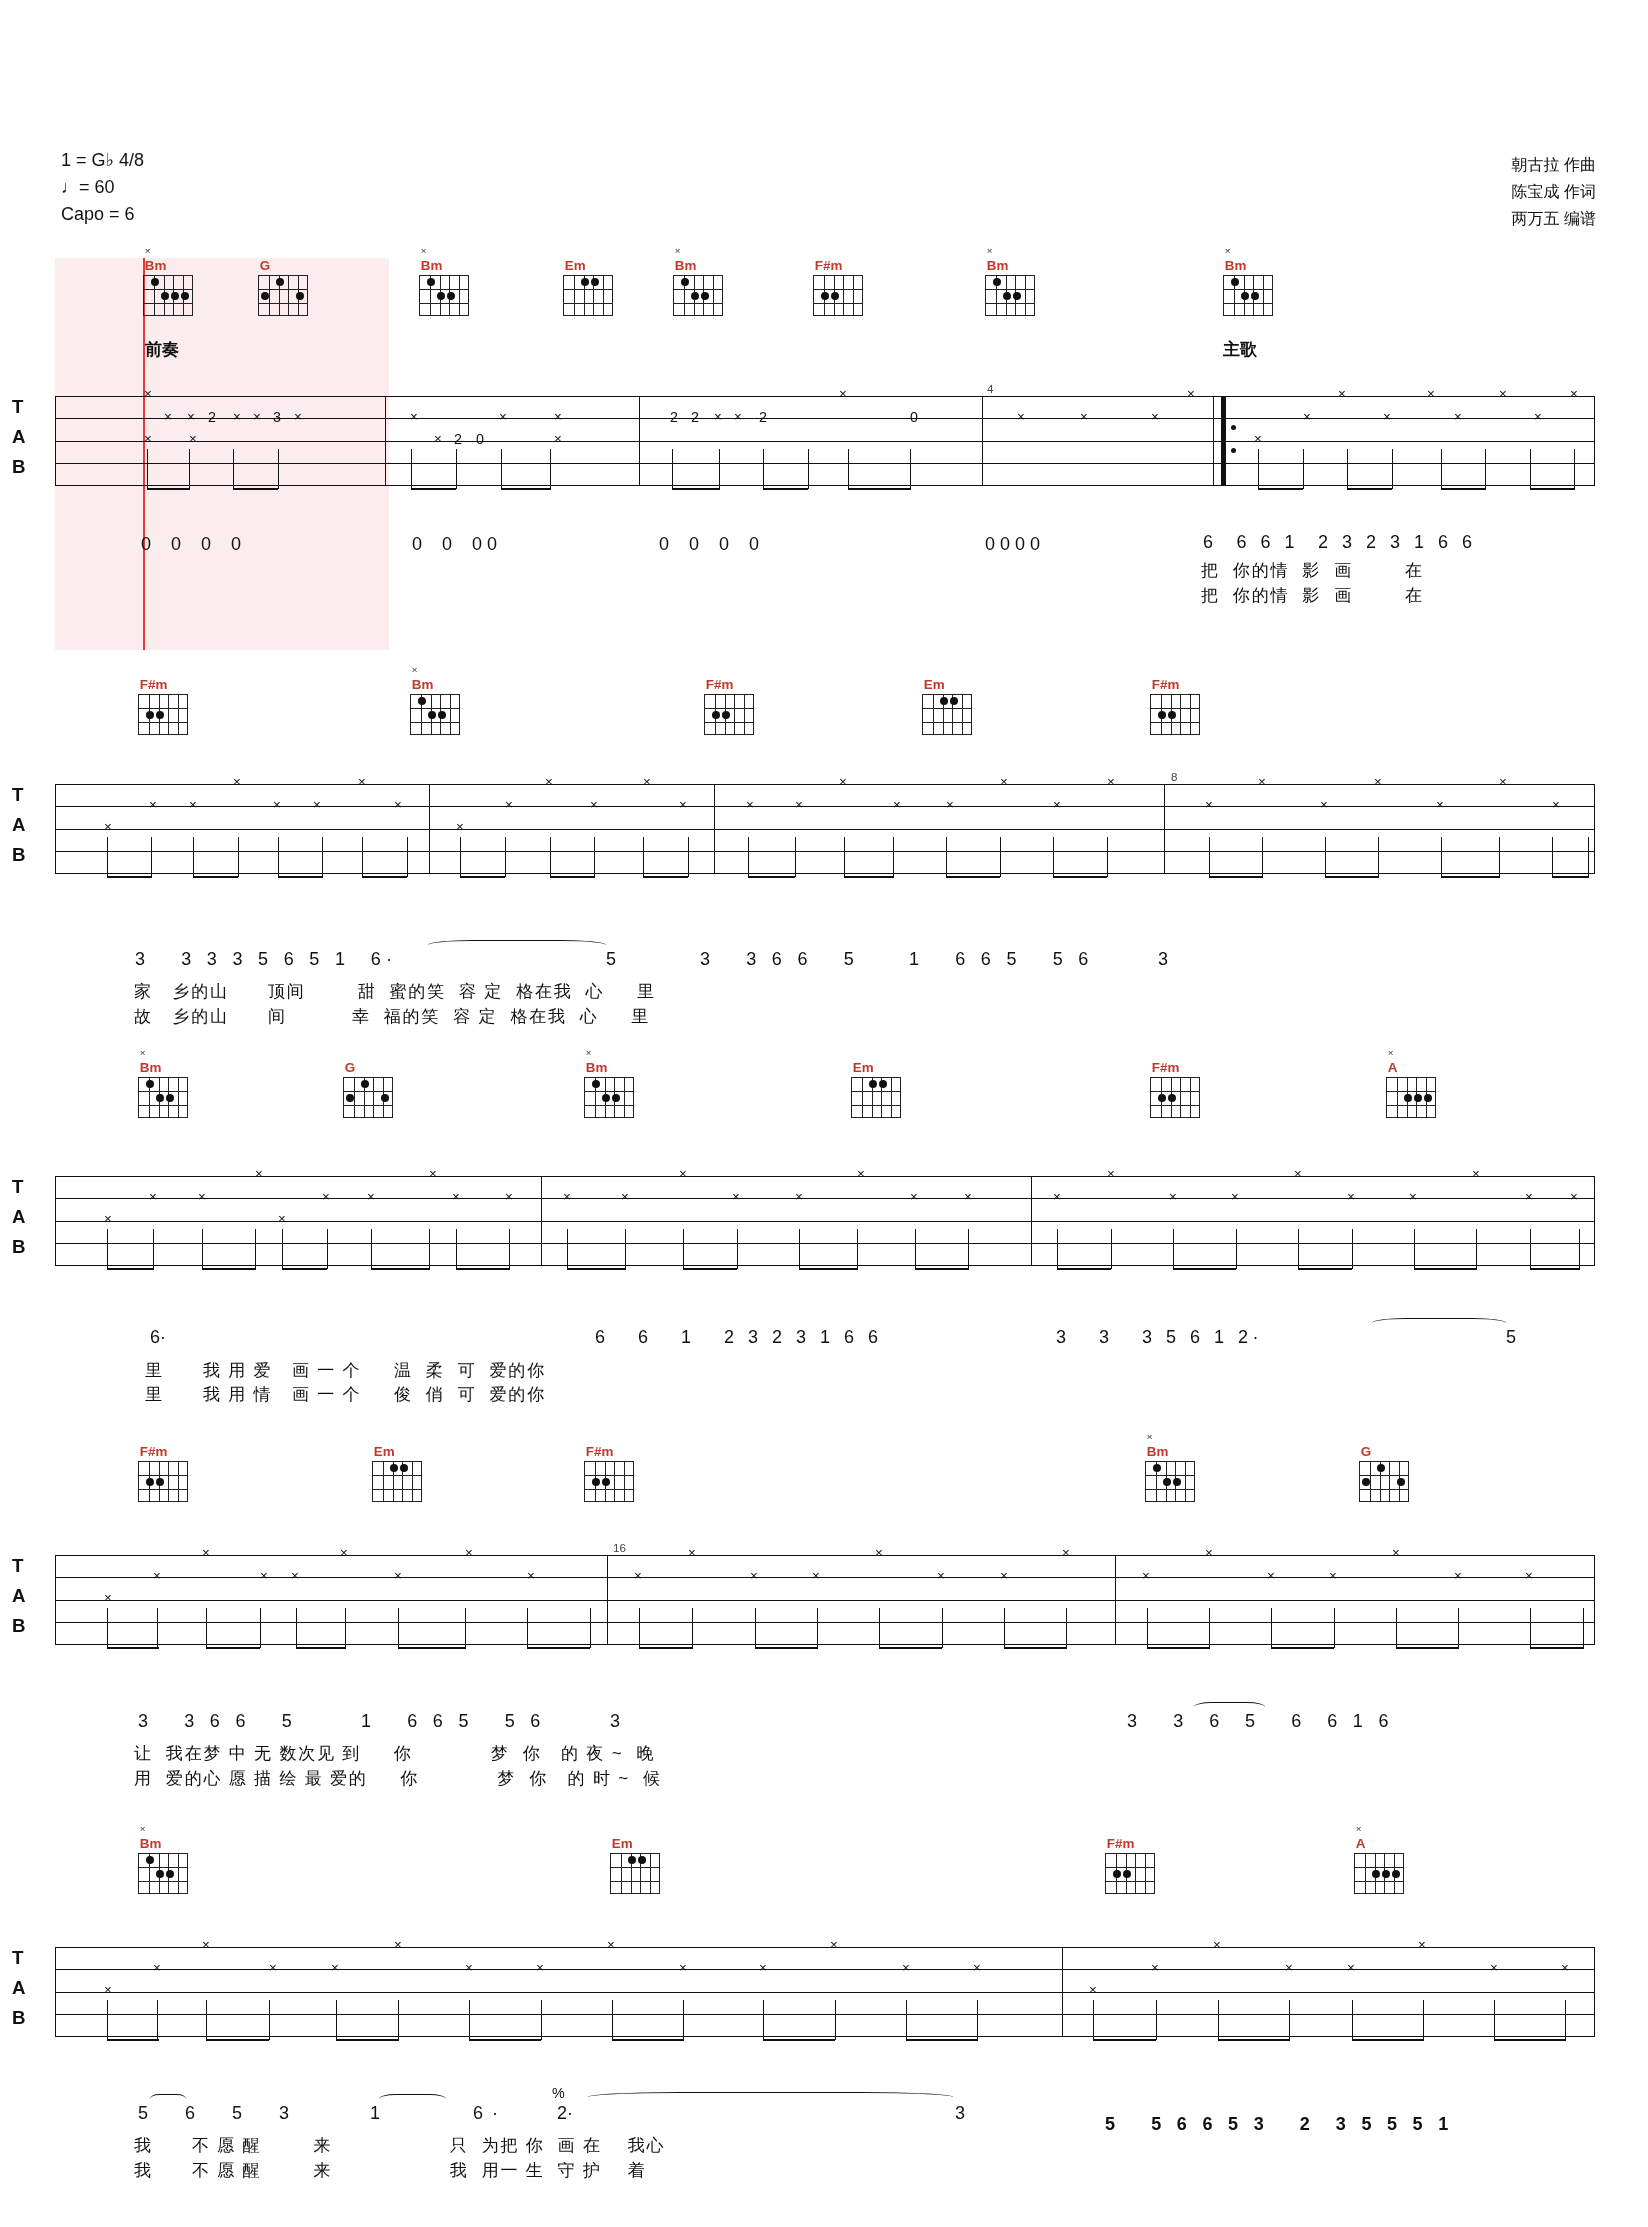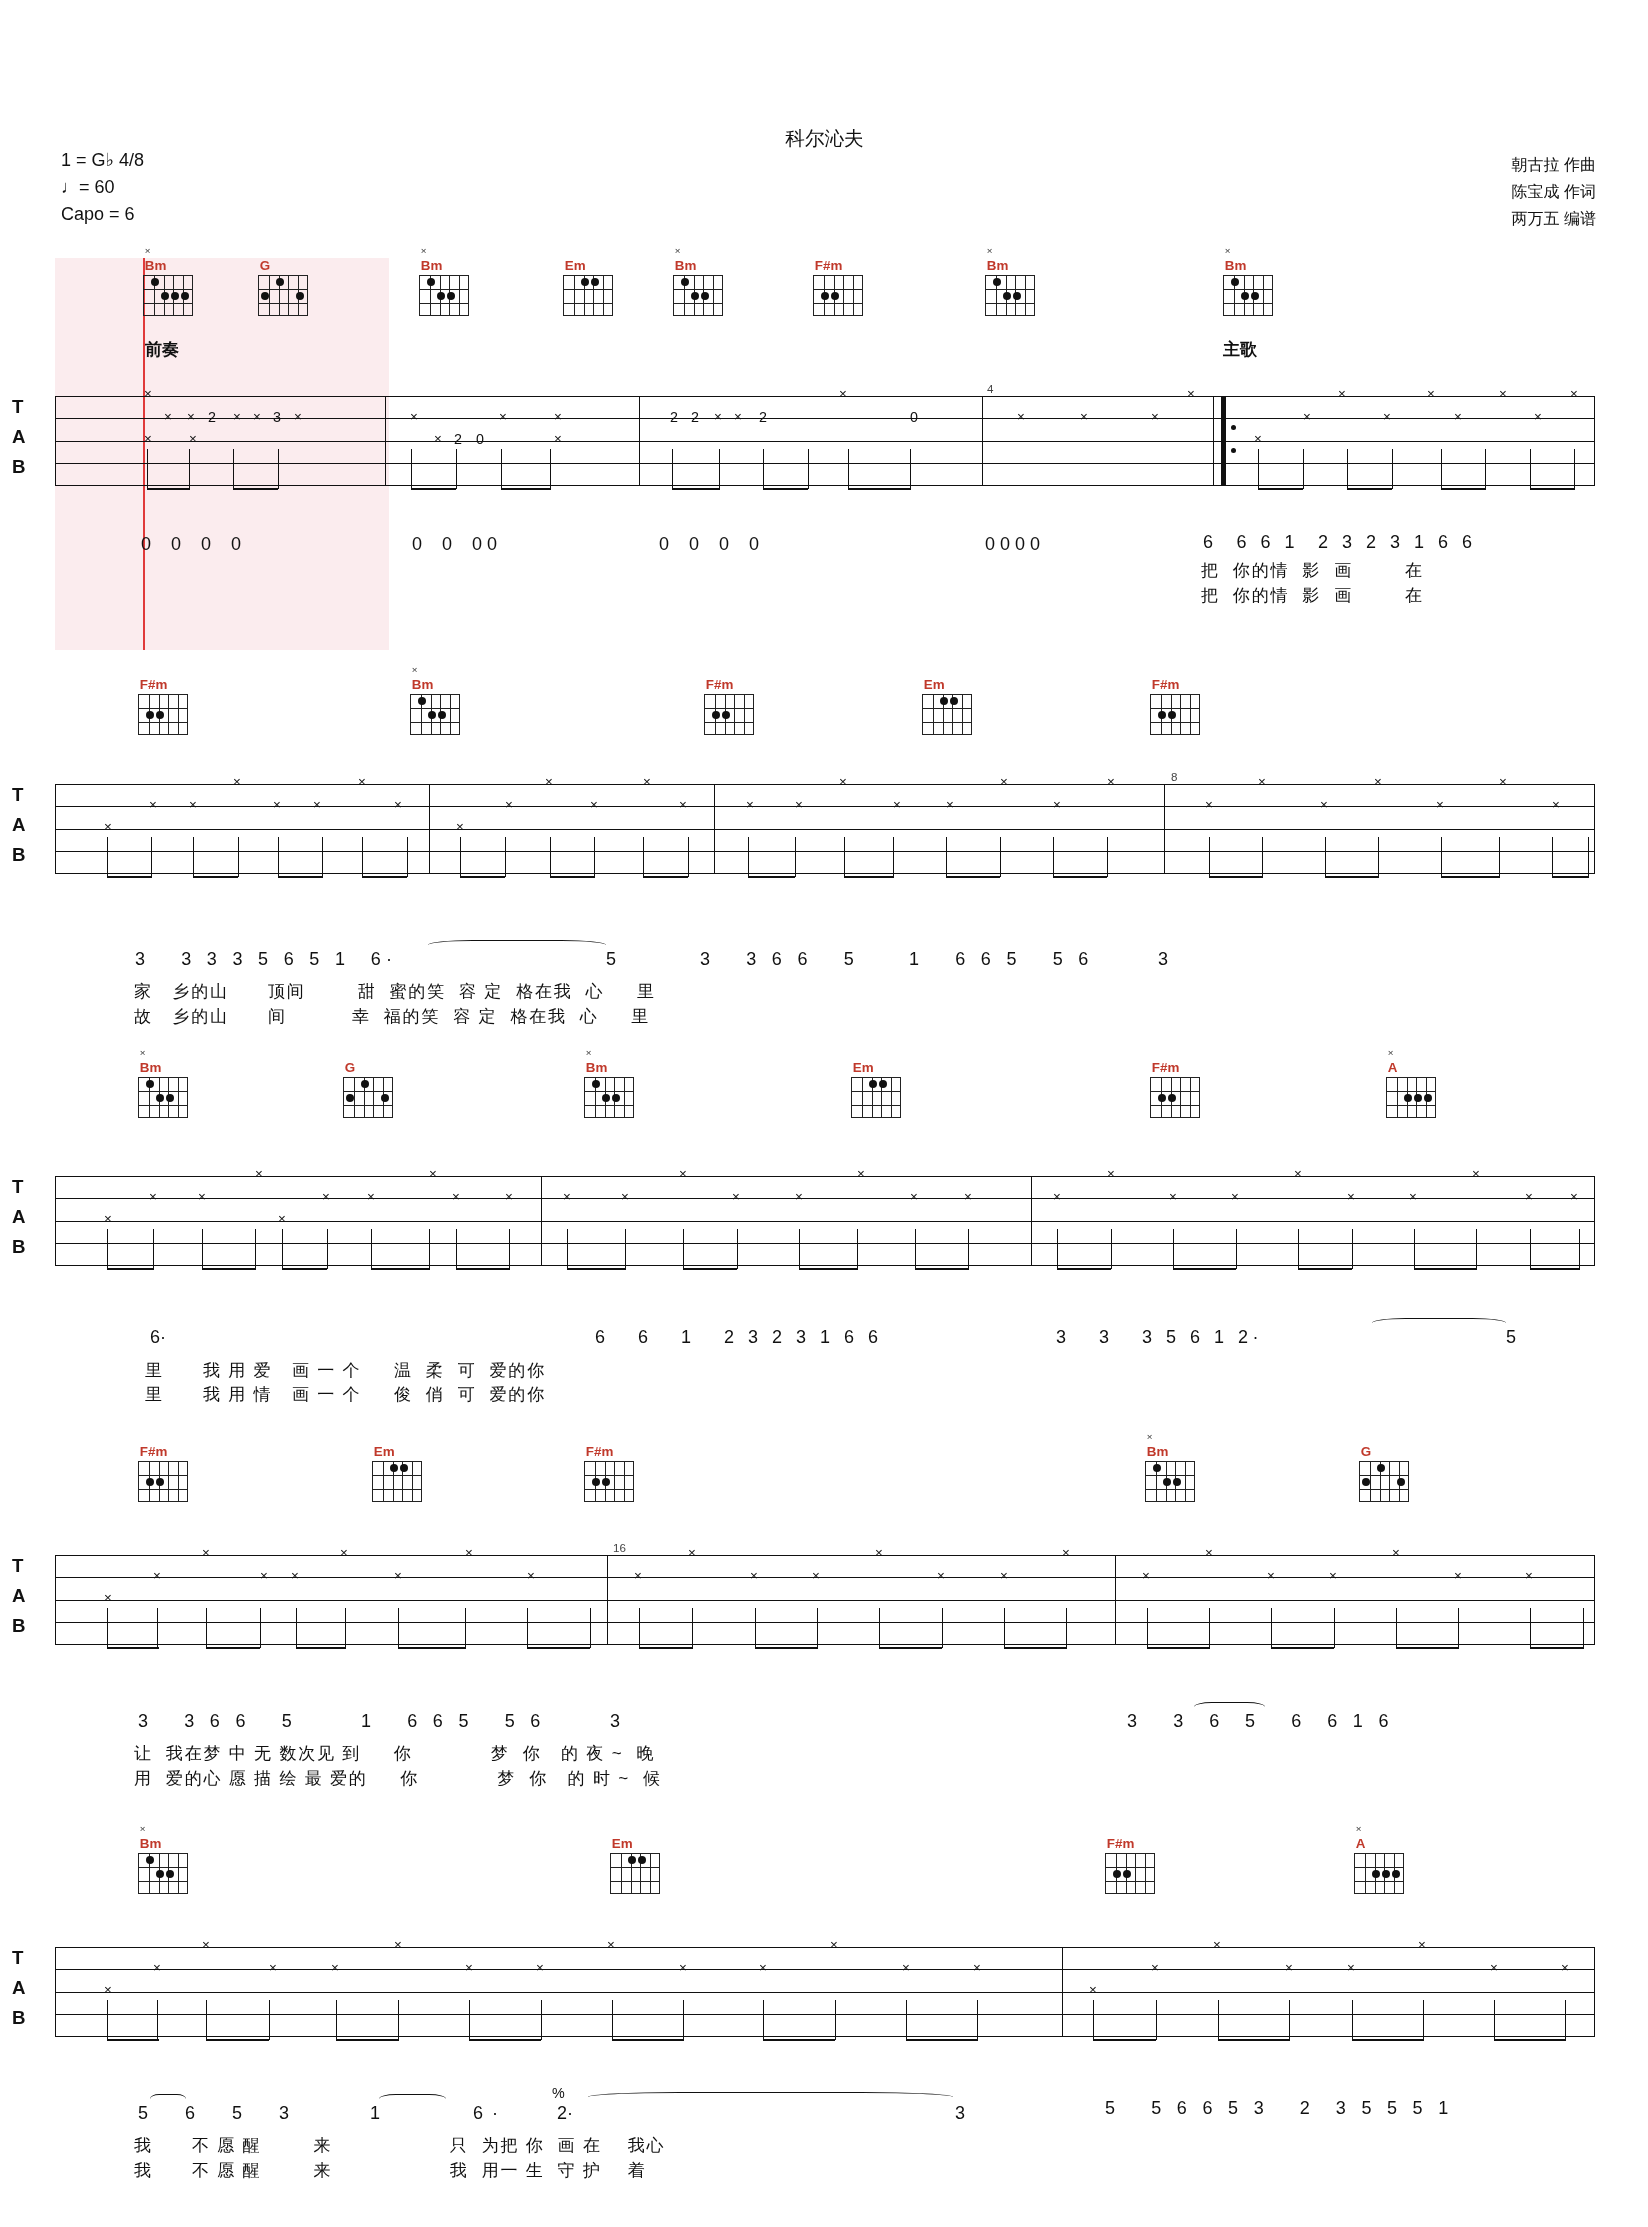--- a/index.html
+++ b/index.html
@@ -48,21 +48,20 @@
   .cursor-label{position:absolute;font-size:17px;font-weight:bold;}
   .repeat{position:absolute;width:4.5px;background:#111;}
   .repdot{position:absolute;width:5.3px;height:5.3px;border-radius:50%;background:#111;}
   .measnum{position:absolute;font-size:11.6px;color:#444;}
 </style>
 </head>
 <body>
 
 <div class="sheet">
 
-  <div class="artist">科尔沁夫</div>
 
   <div class="meta-left">
     <div>1 = G♭ 4/8</div>
     <div>♩= 60</div>
     <div>Capo = 6</div>
   </div>
 
   <div class="meta-right">
     <div>朝古拉 作曲</div>
     <div>陈宝成 作词</div>
@@ -954,21 +953,21 @@
       <div class="stem" style="left:1439px;top:53px;height:40px;"></div>
       <div class="stem" style="left:1510px;top:53px;height:40px;"></div>
       <div class="beam" style="left:1439px;top:92px;width:72px;"></div>
     </div>
 
     <div class="numline" style="left:138px;top:285px;letter-spacing:9px;">5  6  5  3</div>
     <div class="numline" style="left:370px;top:285px;letter-spacing:9px;">1      6·</div>
     <div class="numline" style="left:552px;top:267px;font-size:14.3px;">%</div>
     <div class="numline" style="left:557px;top:285px;">2·</div>
     <div class="numline" style="left:955px;top:285px;">3</div>
-    <div class="numline" style="left:1105px;top:280px;letter-spacing:5.3px;">5   5 6 6 5 3   2  3 5 5 5 1</div>
+    <div class="numline" style="left:1105px;top:296px;letter-spacing:5.3px;font-weight:bold;">5   5 6 6 5 3   2  3 5 5 5 1</div>
     <div class="tie" style="left:150px;top:276px;width:36px;"></div>
     <div class="tie" style="left:379px;top:276px;width:67px;"></div>
     <div class="tie" style="left:588px;top:274px;width:365px;"></div>
 
     <div class="lyric" style="left:134px;top:316px;letter-spacing:1.8px;">我      不 愿 醒        来                  只  为把 你  画 在    我心</div>
     <div class="lyric" style="left:134px;top:341px;letter-spacing:1.8px;">我      不 愿 醒        来                  我  用一 生  守 护    着</div>
   </div>
 
 </div>
 

